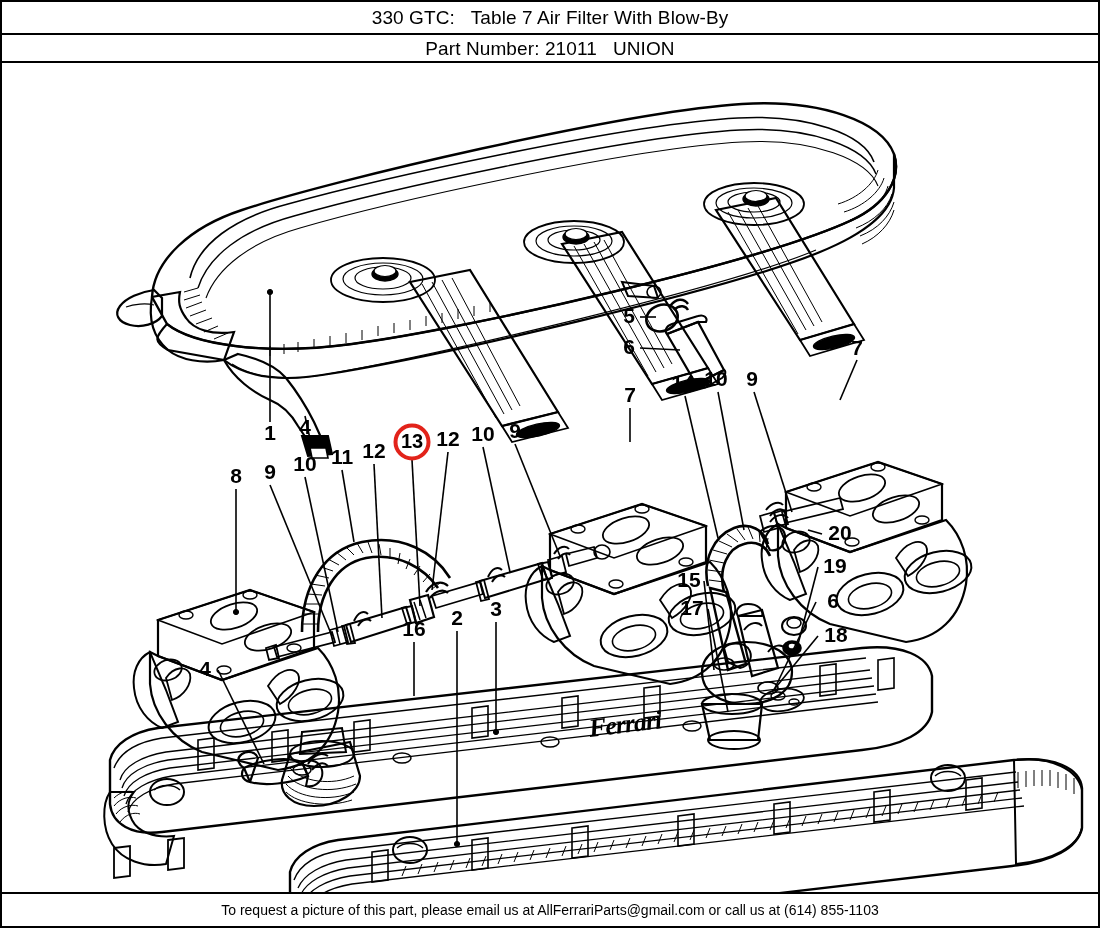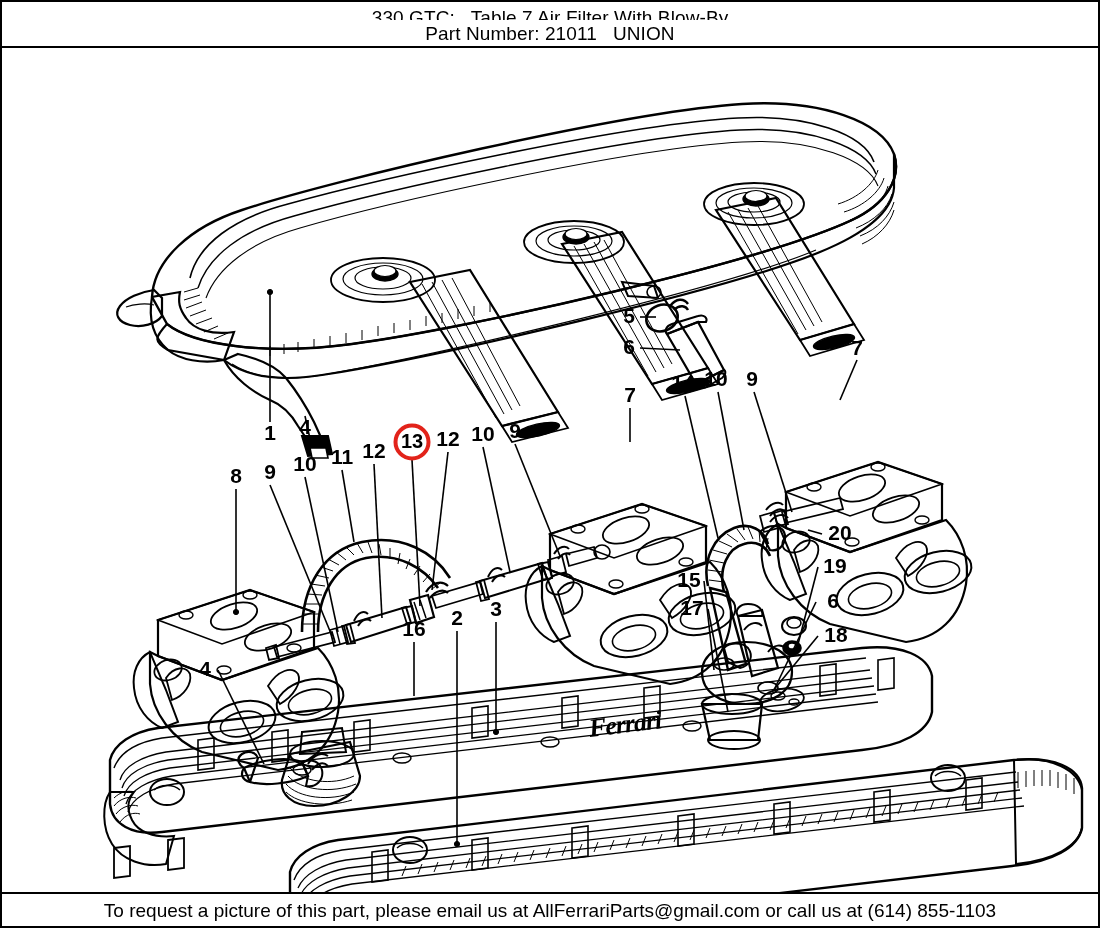--- a/index.html
+++ b/index.html
@@ -33,38 +33,38 @@
     justify-content: center;
     background: #fff;
   }
   .hdr-row .txt {
     font-size: 19px;
     letter-spacing: 0.1px;
     white-space: pre;
     line-height: 1;
   }
   #hdr1 { top: 0;  height: 33px; }
-  #hdr2 { top: 18px; height: 28px; }
+  #hdr2 { top: 33px; height: 28px; }
   #hdr3 { top: 61px; height: 29px; }
 
   #footer {
     position: absolute;
     left: 0;
     bottom: 0;
     width: 1096px;
     height: 34px;
     box-sizing: border-box;
     border-top: 2px solid #000;
     display: flex;
     align-items: center;
     justify-content: center;
     background: #fff;
   }
   #footer .txt {
-    font-size: 19px;
+    font-size: 14px;
     white-space: pre;
     line-height: 1;
   }
 
   #diagram {
     position: absolute;
     left: 0;
     top: 90px;
     width: 1096px;
     height: 802px;

